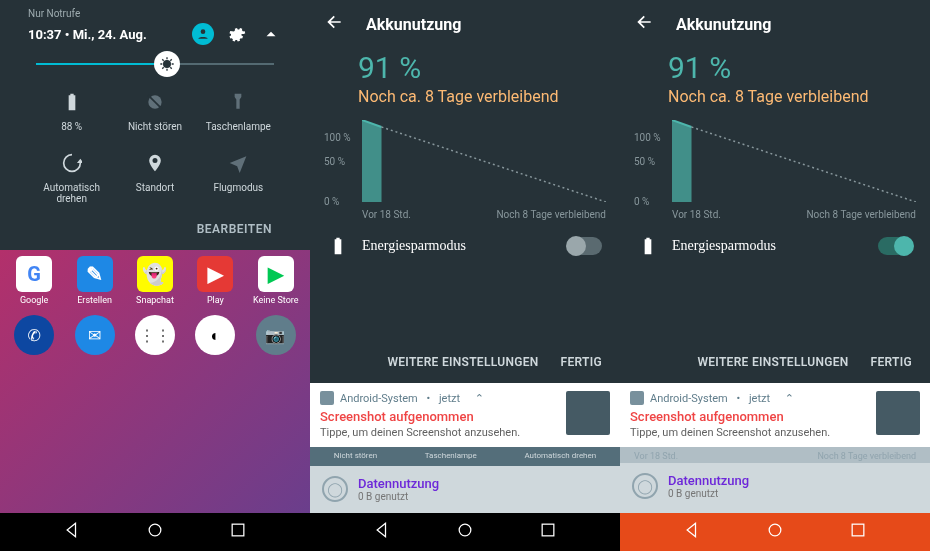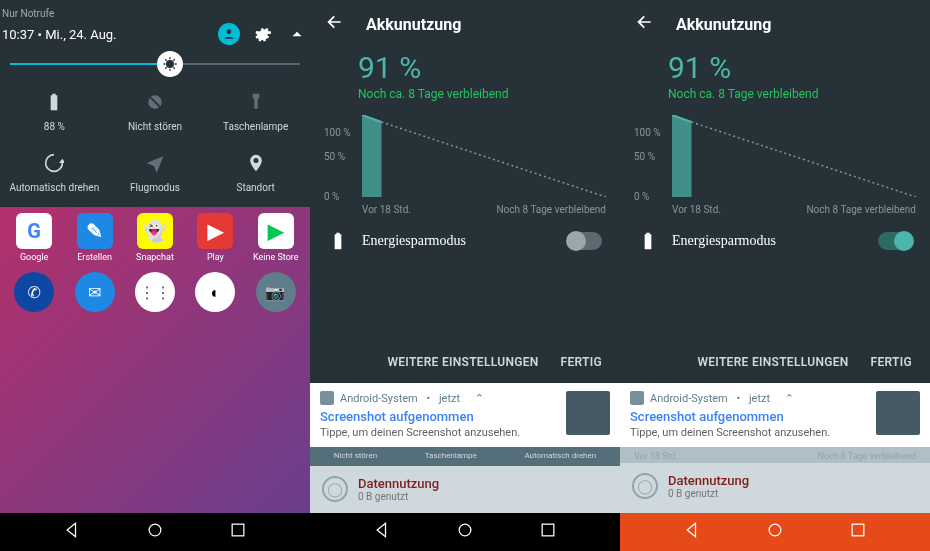--- a/index.html
+++ b/index.html
@@ -3,24 +3,24 @@
 <meta charset="utf-8">
 <style>
   * { box-sizing: border-box; margin: 0; padding: 0; }
   body { font-family: Roboto, Arial, sans-serif; background: #f5f5f5; width: 930px; height: 551px; display: flex; }
 
   .pane { height: 551px; display: flex; flex-direction: column; position: relative; }
   .pane1 { width: 310px; }
   .pane2, .pane3 { width: 310px; }
 
   
-  .qs-panel { background: #263238; color: #fff; padding: 8px 2px 4px; }
+  .qs-panel { background: #263238; color: #fff; padding: 8px 28px 4px; }
   .qs-status { font-size: 10px; color: #9eacb0; margin-bottom: 4px; }
   .qs-head { display: flex; align-items: center; gap: 12px; }
-  .qs-time { font-size: 13px; font-weight: 400; flex: 1; }
+  .qs-time { font-size: 13px; font-weight: 700; flex: 1; }
   .qs-icon { width: 22px; height: 22px; display: flex; align-items: center; justify-content: center; }
   .avatar-circle { width: 22px; height: 22px; border-radius: 50%; background: #00bcd4; display: flex; align-items: center; justify-content: center; }
   .gear-svg, .chev-svg { fill: #fff; }
 
   .brightness { display: flex; align-items: center; margin: 18px 8px 18px; }
   .bslider { flex: 1; height: 2px; background: linear-gradient(to right, #00bcd4 0 55%, #546a72 55% 100%); position: relative; }
   .bslider-thumb { position: absolute; left: 55%; top: 50%; transform: translate(-50%,-50%); width: 26px; height: 26px; border-radius: 50%; background: #fff; display: flex; align-items: center; justify-content: center; }
   .bslider-thumb svg { fill: #263238; width: 16px; height: 16px; }
 
   .tiles { display: grid; grid-template-columns: repeat(3,1fr); row-gap: 18px; padding: 6px 2px 10px; }
@@ -43,21 +43,21 @@
   .nav-ico svg { stroke: #fff; fill: none; stroke-width: 1.5; }
 
   
   .bat-panel { background: #263238; color: #fff; flex: 1; display: flex; flex-direction: column; }
   .bat-appbar { display: flex; align-items: center; gap: 22px; padding: 12px 14px 6px; }
   .bat-appbar svg { fill: #fff; width: 20px; height: 20px; }
   .bat-title { font-size: 16px; font-weight: 700; }
 
   .bat-hero { padding: 8px 0 10px 48px; }
   .bat-pct { font-size: 30px; color: #4db6ac; }
-  .bat-sub { font-size: 12px; color: #22c55e; margin-top: 2px; }
+  .bat-sub { font-size: 16px; color: #fdba74; margin-top: 2px; }
 
   .bat-chart { position: relative; height: 100px; margin: 0 14px 6px 14px; }
   .axis { position: absolute; left: 0; font-size: 10px; color: #88979c; }
   .axis.t100 { top: 16px; } .axis.t50 { top: 40px; } .axis.t0 { top: 80px; }
   .chart-area { position: absolute; left: 38px; right: 0; top: 4px; bottom: 14px; }
   .chart-labels { position: absolute; left: 38px; right: 0; bottom: -4px; display: flex; justify-content: space-between; font-size: 10px; color: #88979c; }
 
   .saver-row { display: flex; align-items: center; gap: 14px; padding: 14px 18px; font-family: Liberation Serif, serif; }
   .saver-ico { width: 20px; height: 20px; }
   .saver-lbl { flex: 1; font-size: 14px; }
@@ -67,29 +67,29 @@
   .toggle-thumb { position: absolute; width: 20px; height: 20px; border-radius: 50%; top: -1px; }
   .toggle.off .toggle-thumb { left: -2px; background: #9aa7ab; }
   .toggle.on .toggle-thumb { right: -2px; background: #4db6ac; }
 
   .bat-btns { display: flex; justify-content: flex-end; gap: 22px; padding: 10px 18px 14px; font-size: 12px; font-weight: 600; color: #cfd8dc; letter-spacing: .3px; }
 
   .notif-area { background: #eceff1; height: 130px; position: relative; overflow:hidden; }
   .notif-card { background: #fff; padding: 8px 10px; font-size: 11px; }
   .notif-head { display: flex; align-items: center; gap: 6px; color: #607d8b; }
   .notif-head-ico { width:14px; height:14px; background:#78909c; border-radius:2px; }
-  .notif-title { font-size: 13px; color: #3b82f6; margin-top: 4px; font-weight:500; }
+  .notif-title { font-size: 13px; color: #ef4444; margin-top: 4px; font-weight:500; }
   .notif-body { color: #616161; margin-top: 2px; }
   .notif-thumb { position:absolute; right:10px; top:8px; width:44px; height:44px; background:#455a64; border-radius:2px; }
 
   .behind { position:absolute; inset:0; top:62px; background:#cfd8dc; display:flex; flex-direction:column; }
   .behind-tabs { display:flex; background:#546e7a; color:#cfd8dc; font-size:8px; justify-content:space-around; padding:6px 0; }
   .behind-row { display:flex; align-items:center; gap:10px; padding:10px 12px; }
   .behind-ico { width:26px; height:26px; border-radius:50%; border:2px solid #90a4ae; display:flex; align-items:center; justify-content:center; color:#90a4ae; font-size:14px; }
-  .behind-title { font-size:13px; color:#7f1d1d; font-weight:500; }
+  .behind-title { font-size:13px; color:#6d28d9; font-weight:500; }
   .behind-sub { font-size:10px; color:#757575; }
   .behind-labels { display:flex; justify-content:space-between; font-size:9px; padding:6px 14px 2px; color:#90a4ae; background:#b0bec5; }
 </style>
 </head>
 <body>
 
 <div class="pane pane1">
   <div class="qs-panel">
     <div class="qs-status">Nur Notrufe</div>
     <div class="qs-head">
@@ -141,32 +141,33 @@
       <div class="tile disabled"><div class="tile-ico">
             <svg viewBox="0 0 24 24">
               <path d="M8 2h8v4l-2 3v11h-4V9L8 6z"></path>
             </svg>
           </div><span>Taschenlampe</span></div>
       <div class="tile"><div class="tile-ico">
             <svg viewBox="0 0 24 24">
               <path d="M12 3a9 9 0 109 9h-3l4-5 4 5h-3A11 11 0 1112 1z"></path>
             </svg>
           </div><span>Automatisch drehen</span></div>
+      <div class="tile"><div class="tile-ico">
+            <svg viewBox="0 0 24 24">
+              <path d="M12 2a7 7 0 017 7c0 5-7 13-7 13S5 14 5 9a7 7 0 017-7zm0 4a3 3 0 100 6 3 3 0 000-6z"></path>
+            </svg>
+          </div><span>Standort</span></div>
       <div class="tile disabled"><div class="tile-ico">
             <svg viewBox="0 0 24 24">
               <path d="M2 12l20-8-8 20-3-8z"></path>
             </svg>
           </div><span>Flugmodus</span></div>
-      <div class="tile"><div class="tile-ico">
-            <svg viewBox="0 0 24 24">
-              <path d="M12 2a7 7 0 017 7c0 5-7 13-7 13S5 14 5 9a7 7 0 017-7zm0 4a3 3 0 100 6 3 3 0 000-6z"></path>
-            </svg>
-          </div><span>Standort</span></div>
-    </div>
-
+    </div>
+
+    <div class="qs-edit">BEARBEITEN</div>
   </div>
 
   <div class="home-bg">
     <div class="app-row">
       <div class="app">
           <div class="app-ico" style="background:#fff;color:#4285f4">G</div>
           <span>Google</span>
         </div>
       <div class="app">
           <div class="app-ico" style="background:#1e88e5;color:#fff">✎</div>

